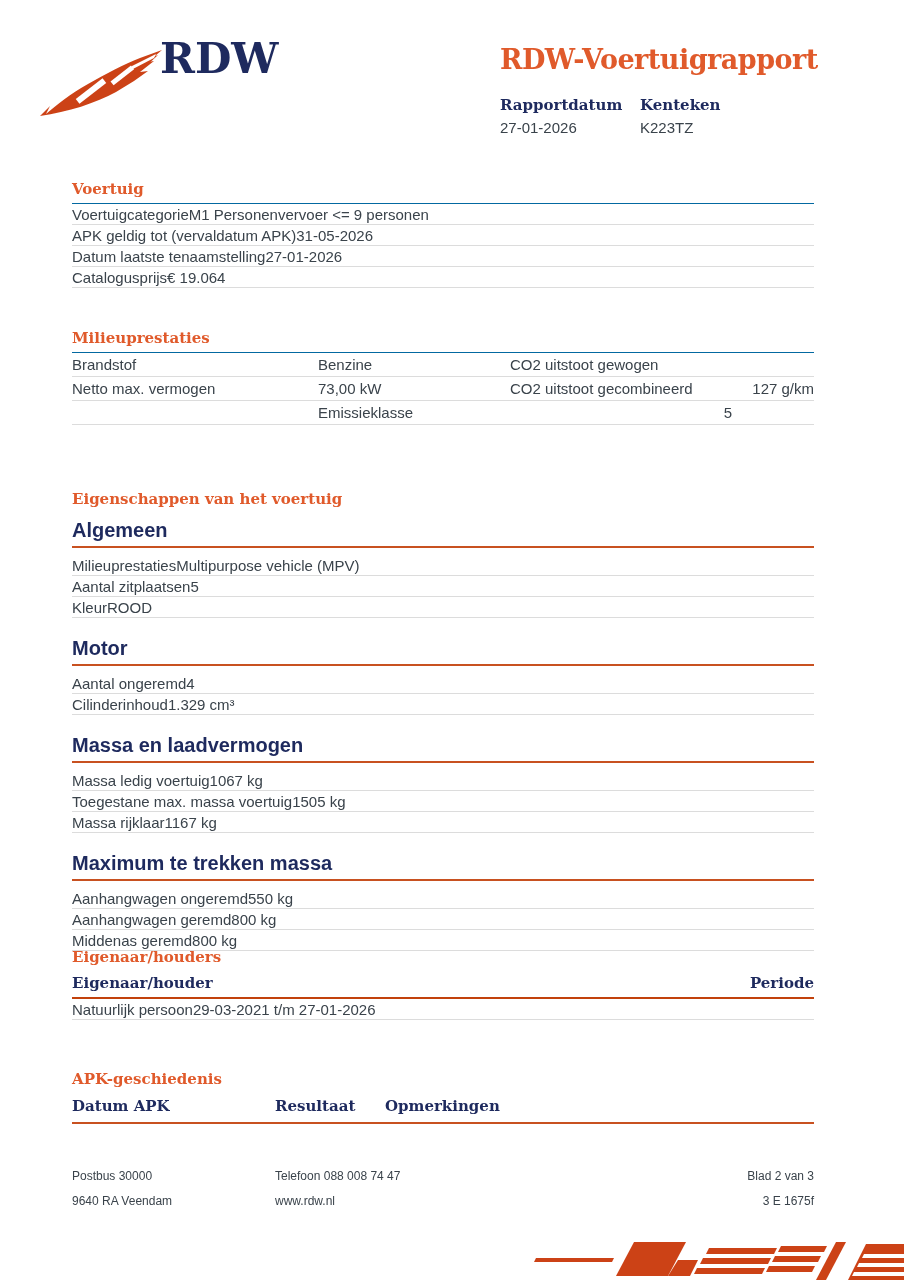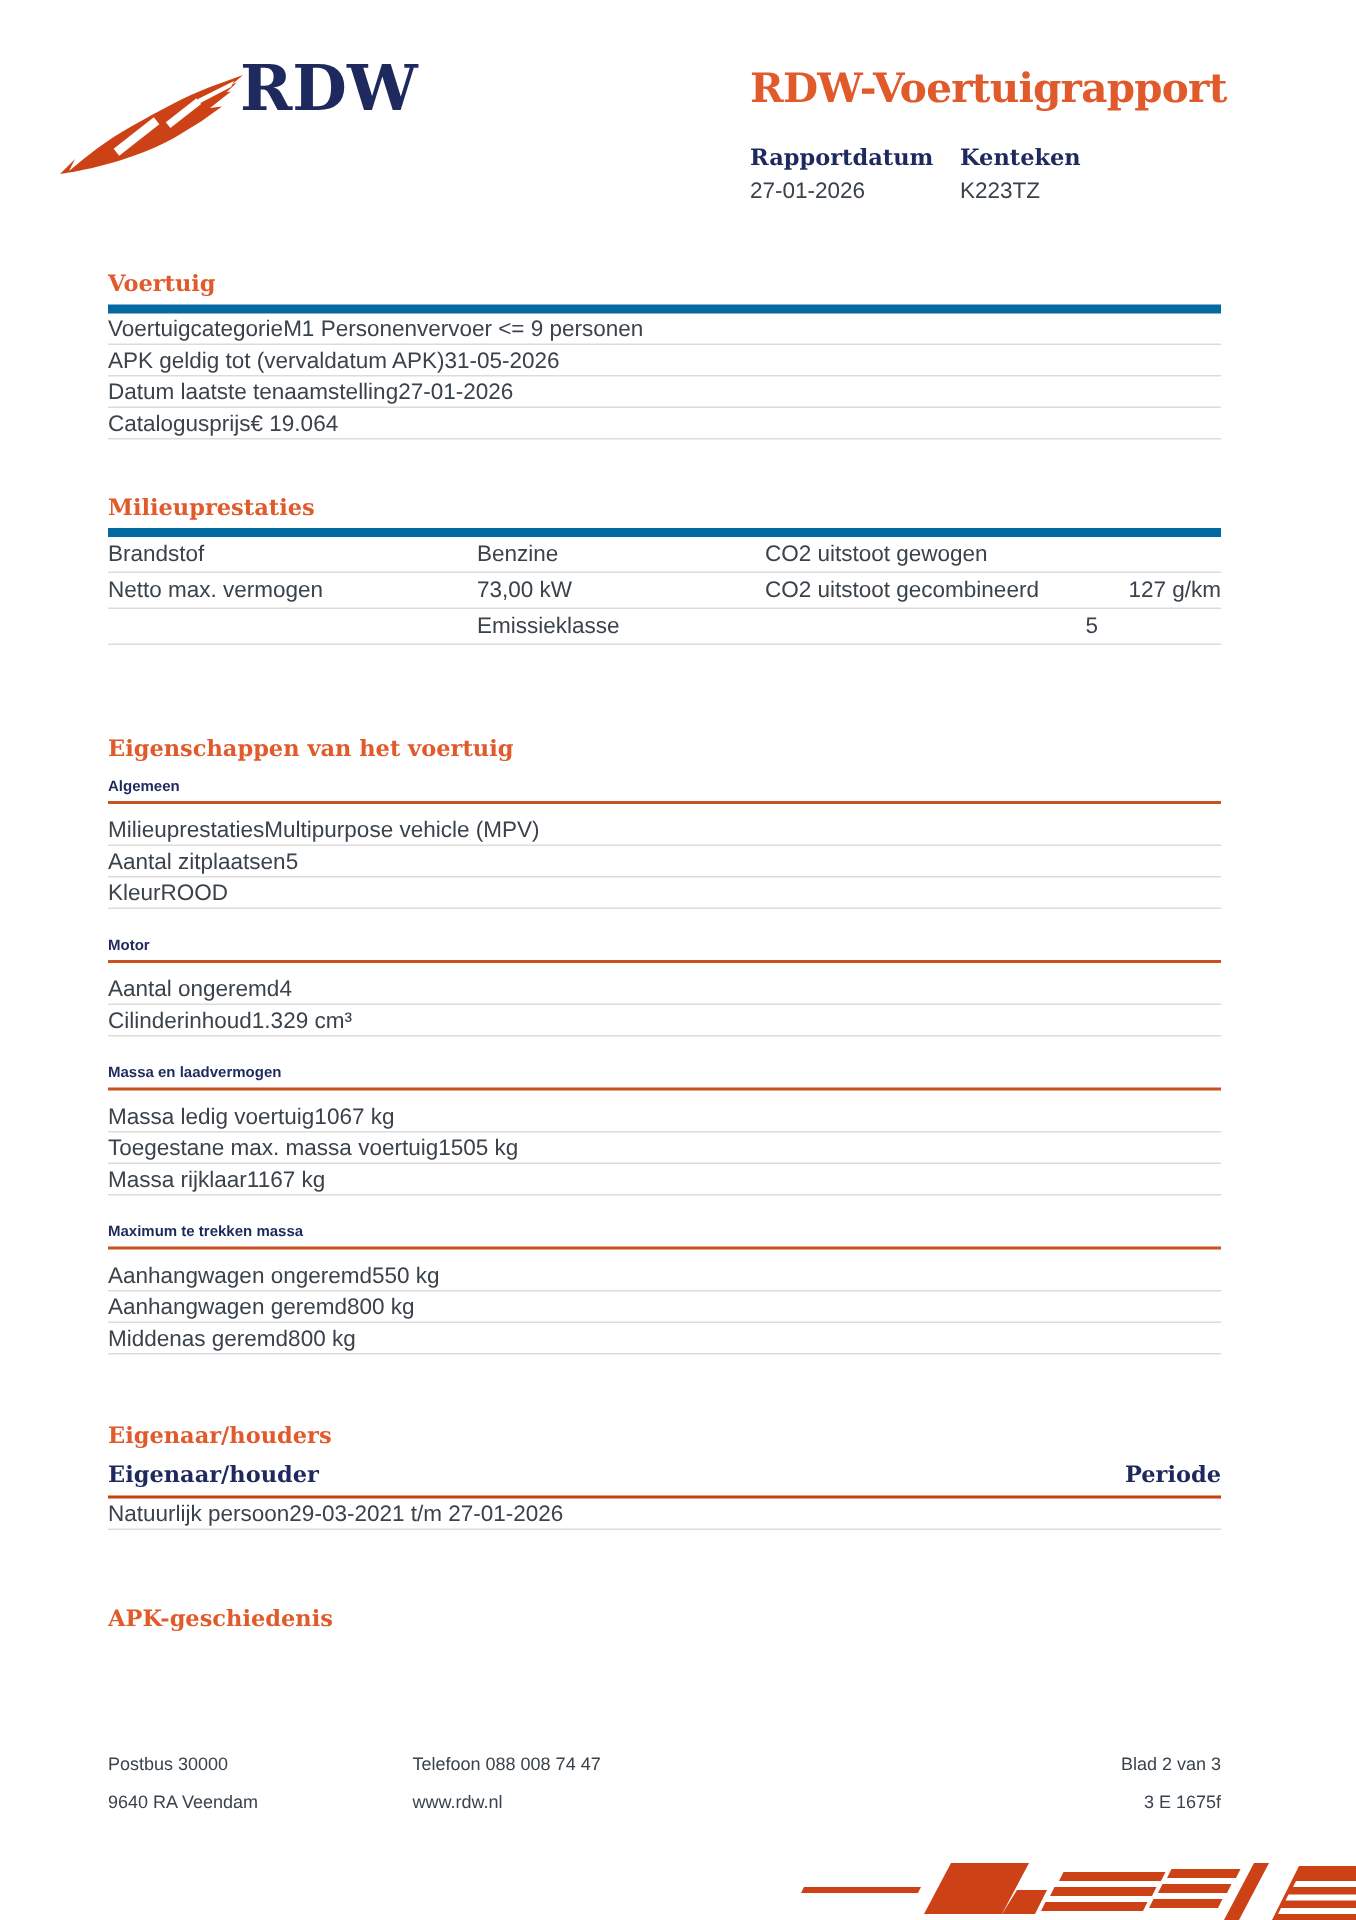--- a/index.html
+++ b/index.html
@@ -31,21 +31,21 @@
     font-size:15px; color:#1e2a5e;
   }
   .meta-value { font-size:15px; margin-top:5px; color:#3a434b; }
 
   
   .section { position:absolute; left:72px; width:742px; }
   .section-heading {
     font-family:"DejaVu Serif", serif; font-weight:bold;
     font-size:15px; color:#e05a2b; padding-bottom:5px;
   }
-  .section-heading.bordered { border-bottom:6px solid #0369a1; }
+  .section-heading.bordered { border-bottom:1px solid #0369a1; }
   .row {
     display:flex; justify-content:flex-start;
     height:21px; line-height:21px;
     border-bottom:1px solid #dcdcdc;
     font-size:15px; white-space:nowrap;
   }
   .row .val { text-align:right; }
 
   
   .mrow {
@@ -53,21 +53,21 @@
     height:24px; line-height:24px;
     border-bottom:1px solid #dcdcdc;
     font-size:15px; white-space:nowrap;
   }
   .mrow .rval { text-align:right; }
 
   
   .subsection { margin-top:19px; }
   .subsection.first { margin-top:6px; }
   .subsection-title {
-    font-weight:bold; font-size:10px; color:#1e2a5e;
+    font-weight:bold; font-size:20px; color:#1e2a5e;
     padding-bottom:4px; border-bottom:2px solid #c85120;
     margin-bottom:7px;
   }
 
   
   .owner-header {
     display:flex; justify-content:space-between;
     font-family:"DejaVu Serif", serif; font-weight:bold;
     font-size:15px; color:#1e2a5e;
     padding-bottom:5px; border-bottom:2px solid #c2410c;
@@ -230,20 +230,25 @@
     <span>Periode</span>
   </div>
   <div class="row">
     <span>Natuurlijk persoon</span>
     <span class="val">29-03-2021 t/m 27-01-2026</span>
   </div>
 </div>
 
 <div class="section" style="top:1070px">
   <div class="section-heading">APK-geschiedenis</div>
+  <div class="apk-header">
+    <span>Datum APK</span>
+    <span>Resultaat</span>
+    <span>Opmerkingen</span>
+  </div>
 </div>
 
 <div class="footer">
   <div>
     <div class="fline">Postbus 30000</div>
     <div class="fline">9640 RA Veendam</div>
   </div>
   <div>
     <div class="fline">Telefoon 088 008 74 47</div>
     <div class="fline">www.rdw.nl</div>

